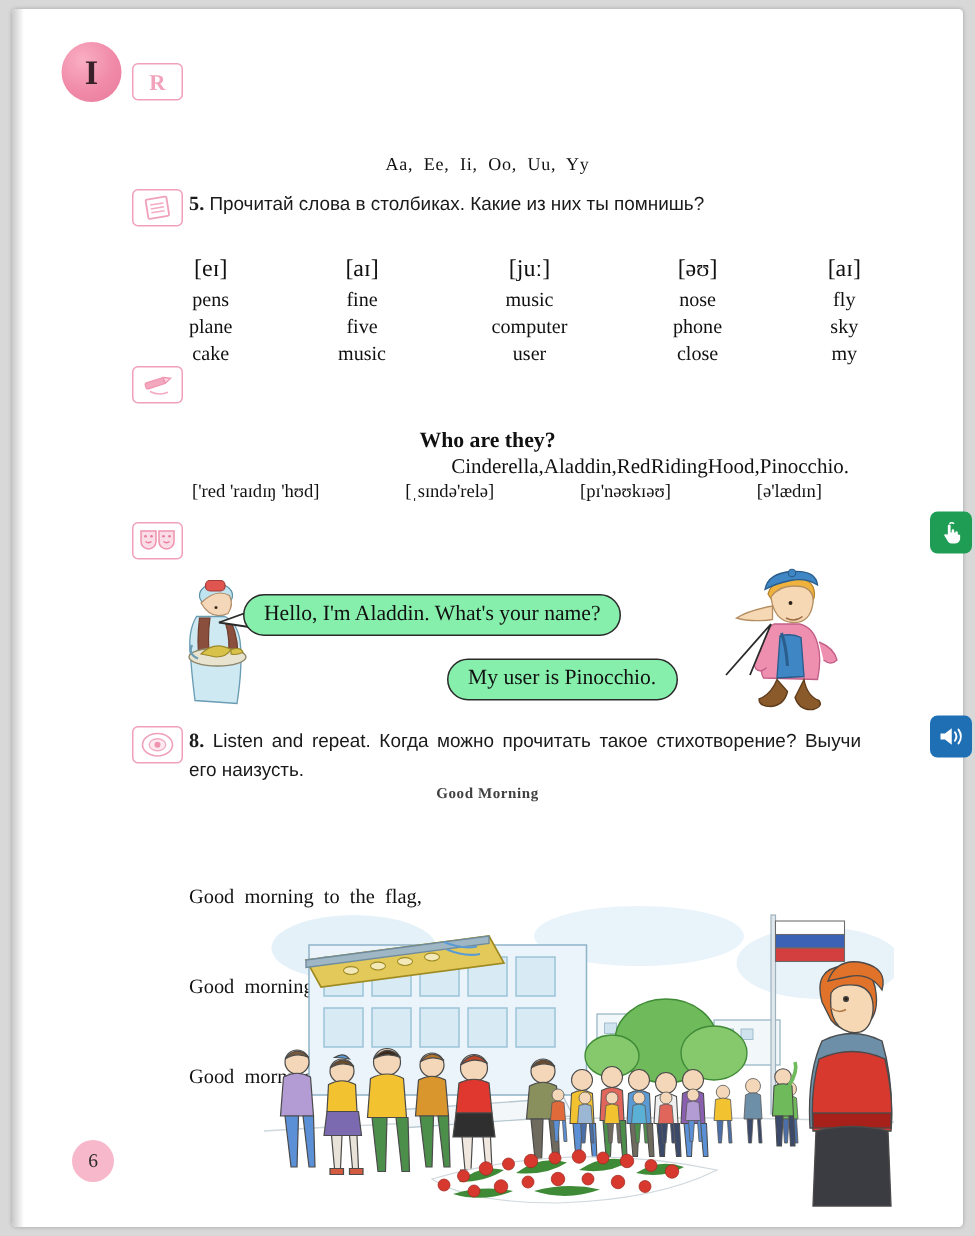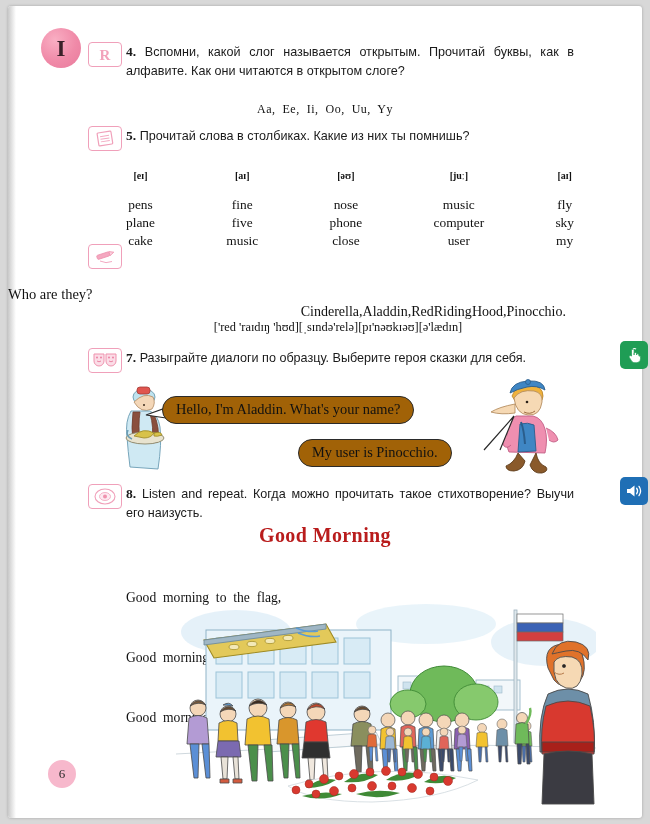--- a/index.html
+++ b/index.html
@@ -61,58 +61,58 @@
   .centered { text-align: center; }
 
   
   .wordcols {
     position: absolute; left: 118px; top: 163px; width: 448px;
     display: flex; justify-content: space-between;
     font-family: "Liberation Serif", serif;
     color: #111;
   }
   .wcol { text-align: center; font-size: 13.4px; line-height: 1.33; }
-  .wcol .ipa { font-size: 10px; margin-bottom: 14px; font-weight: bold; }
+  .wcol .ipa { font-size: 16px; margin-bottom: 1px; }
   .wcol .w { white-space: nowrap; }
 
   
   .names-head {
     position: absolute; left: 0; top: 280px; width: 634px;
-    font-family: "Liberation Serif", serif;
-    font-weight: normal; font-size: 14.5px; color: #111;
+    text-align: center; font-family: "Liberation Serif", serif;
+    font-weight: bold; font-size: 14.5px; color: #111;
   }
   .names-row {
     position: absolute; left: 108px; top: 298px; width: 450px;
     display: flex; justify-content: flex-end;
     font-family: "Liberation Serif", serif; font-size: 14px; color: #111;
   }
   .ipa-row {
     position: absolute; left: 120px; top: 314px; width: 420px;
-    display: flex; justify-content: center;
+    display: flex; justify-content: space-between;
     font-family: "Liberation Serif", serif; font-size: 12.4px; color: #111;
   }
 
   
   .bubble {
     position: absolute;
     border: 1.3px solid #2a2a2a;
     border-radius: 15px;
-    background: #a16207;
+    background: #86efac;
     font-family: "Liberation Serif", serif;
     font-size: 14.4px; color: #111;
     padding: 4px 13px 5px 13px;
     white-space: nowrap;
     z-index: 4;
   }
 
   
   .poem-title {
     position: absolute; left: 0; top: 518px; width: 634px;
     text-align: center; font-family: "Liberation Serif", serif;
-    font-weight: bold; font-size: 20px; color: #b91c1c;
+    font-weight: bold; font-size: 10px; color: #404040;
     letter-spacing: .4px;
   }
   .poem {
     position: absolute; left: 118px; top: 542px;
     font-family: "Liberation Serif", serif; font-size: 13.6px;
     color: #111; line-height: 1.47; white-space: pre;
   }
 
   
   .pageno {
@@ -142,21 +142,20 @@
   <div class="spine"></div>
   <div class="content">
 
     <div class="unit-badge">I</div>
 
     <div class="icon-box" style="left:80px; top:36px;">
       <svg width="20" height="18" viewBox="0 0 20 18">
         <text x="10" y="14" font-family="Liberation Serif, serif" font-size="15" font-weight="bold" fill="#f2a3bb" text-anchor="middle">R</text>
       </svg>
     </div>
-    <div class="ex" style="left:118px; top:36px; width:448px;"><b>4.</b> <span>Вспомни, какой слог называется открытым. Прочитай буквы, как в алфавите. Как они читаются в открытом слоге?</span></div>
     <div class="serif-line centered" style="left:0; top:96px; width:634px; font-size:12px; letter-spacing:.5px;">Aa,  Ee,  Ii,  Oo,  Uu,  Yy</div>
 
     <div class="icon-box" style="left:80px; top:120px;">
       <svg width="24" height="18" viewBox="0 0 24 18">
         <g transform="rotate(-9 12 9)">
           <rect x="5" y="2" width="14" height="13" rx="1" fill="#fff" stroke="#f0a0ba" stroke-width="1.2"></rect>
           <line x1="7.5" y1="6" x2="16.5" y2="6" stroke="#f3aac2" stroke-width="1"></line>
           <line x1="7.5" y1="8.6" x2="16.5" y2="8.6" stroke="#f3aac2" stroke-width="1"></line>
           <line x1="7.5" y1="11.2" x2="16.5" y2="11.2" stroke="#f3aac2" stroke-width="1"></line>
         </g>
@@ -171,30 +170,30 @@
         <div class="w">plane</div>
         <div class="w">cake</div>
       </div>
       <div class="wcol">
         <div class="ipa">[aɪ]</div>
         <div class="w">fine</div>
         <div class="w">five</div>
         <div class="w">music</div>
       </div>
       <div class="wcol">
+        <div class="ipa">[juː]</div>
+        <div class="w">music</div>
+        <div class="w">computer</div>
+        <div class="w">user</div>
+      </div>
+      <div class="wcol">
         <div class="ipa">[əʊ]</div>
         <div class="w">nose</div>
         <div class="w">phone</div>
         <div class="w">close</div>
-      </div>
-      <div class="wcol">
-        <div class="ipa">[juː]</div>
-        <div class="w">music</div>
-        <div class="w">computer</div>
-        <div class="w">user</div>
       </div>
       <div class="wcol">
         <div class="ipa">[aɪ]</div>
         <div class="w">fly</div>
         <div class="w">sky</div>
         <div class="w">my</div>
       </div>
     </div>
 
     <div class="icon-box" style="left:80px; top:238px;">
@@ -228,21 +227,20 @@
         <path d="M3 3 h10 v7 a5 5 0 0 1 -10 0 z" fill="#fbdde7" stroke="#ef93ae" stroke-width="1"></path>
         <circle cx="6" cy="6.5" r=".9" fill="#e87a9c"></circle>
           <circle cx="10" cy="6.5" r=".9" fill="#e87a9c"></circle>
         <path d="M6 10 q2 1.6 4 0" fill="none" stroke="#e87a9c" stroke-width=".9"></path>
         <path d="M15 3 h10 v7 a5 5 0 0 1 -10 0 z" fill="#fbdde7" stroke="#ef93ae" stroke-width="1"></path>
         <circle cx="18" cy="6.5" r=".9" fill="#e87a9c"></circle>
           <circle cx="22" cy="6.5" r=".9" fill="#e87a9c"></circle>
         <path d="M18 10 q2 1.6 4 0" fill="none" stroke="#e87a9c" stroke-width=".9"></path>
       </svg>
     </div>
-    <div class="ex" style="left:118px; top:342px; width:448px;"><b>7.</b> <span>Разыграйте диалоги по образцу. Выберите героя сказки для себя.</span></div>
 
     <svg class="illus" style="left:96px; top:378px;" width="76" height="92" viewBox="0 0 76 92">
       <ellipse cx="40" cy="13" rx="11" ry="8" fill="#bfe3ef" stroke="#5a8fa6" stroke-width=".8"></ellipse>
       <rect x="33" y="3" width="13" height="7" rx="3" fill="#e0554f" stroke="#a33b36" stroke-width=".8"></rect>
       <path d="M30 18 q7 12 18 7 q4 -6 1 -12 q-9 -5 -19 5 z" fill="#f4d7b8" stroke="#b08a63" stroke-width=".8"></path>
       <circle cx="40" cy="21" r="1" fill="#3b2a1c"></circle>
       <path d="M27 27 q-6 10 -4 26 q1 14 3 30 l28 2 q4 -26 2 -42 q-2 -12 -10 -16 z" fill="#cfe9f3" stroke="#6a9cb3" stroke-width=".9"></path>
       <path d="M29 28 q-2 16 0 30 l7 1 q-2 -18 0 -31 z" fill="#8a4f3d" stroke="#6e3c2d" stroke-width=".8"></path>
       <path d="M50 30 q6 14 4 28 l-6 1 q2 -17 -2 -29 z" fill="#8a4f3d" stroke="#6e3c2d" stroke-width=".8"></path>
       <ellipse cx="41" cy="54" rx="19" ry="6" fill="#e8e3cf" stroke="#8a8468" stroke-width=".9"></ellipse>

